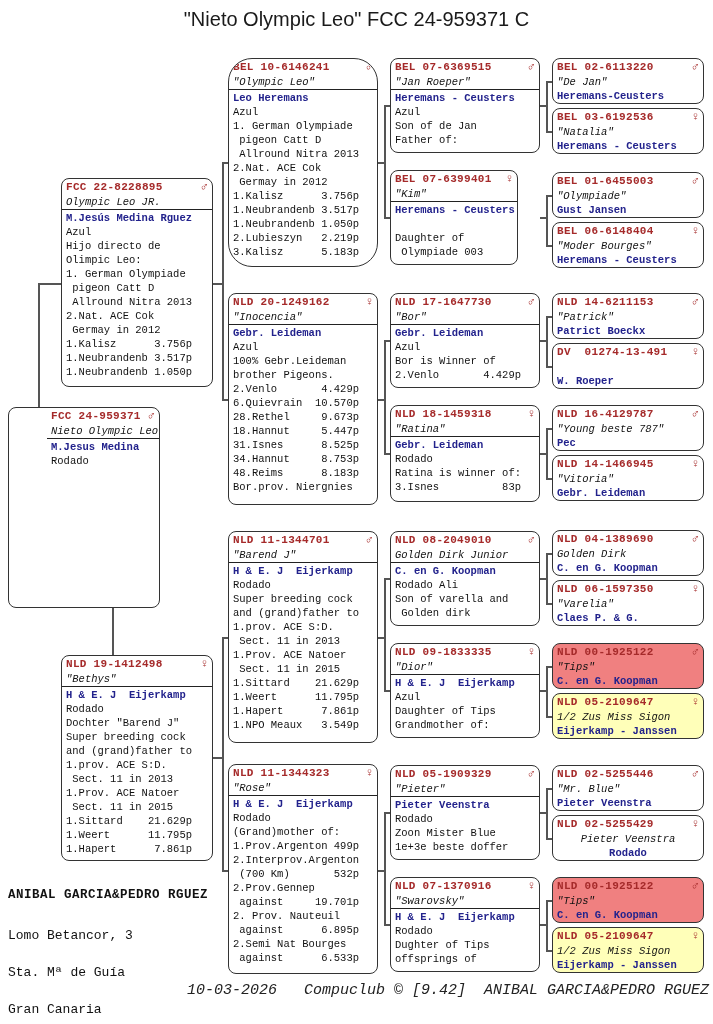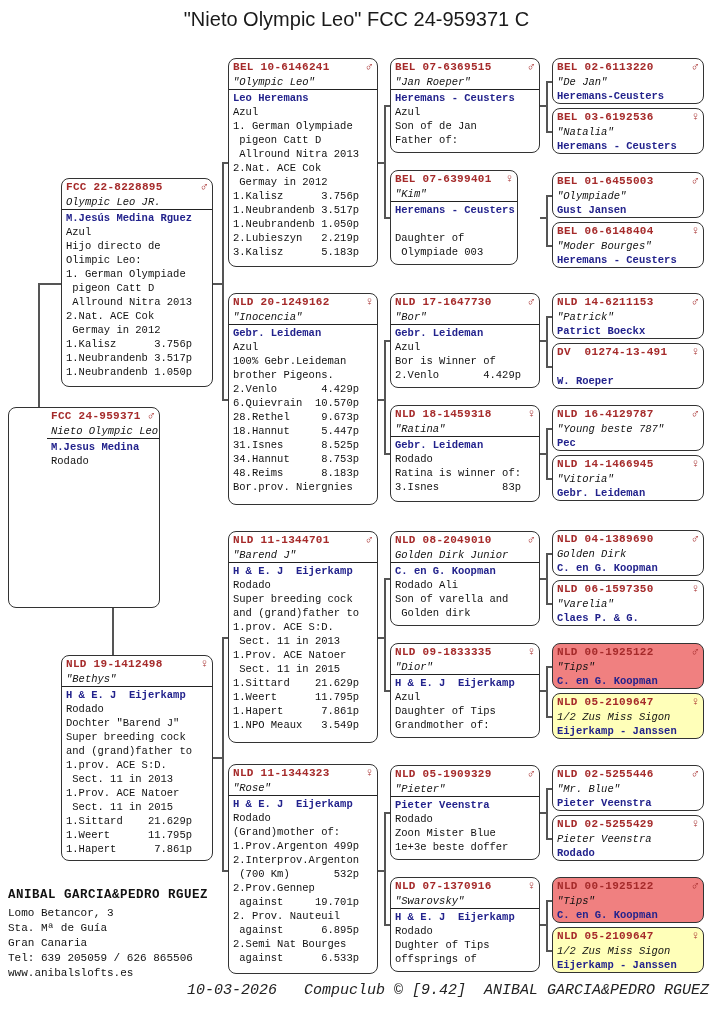--- a/index.html
+++ b/index.html
@@ -16,21 +16,21 @@
   .pname{font-style:italic;font-size:10.5px;line-height:14px;min-height:14px;
          white-space:pre;color:#111;}
   .rule{border-top:1px solid #222;margin:0 -4px 1px -4px;height:0;}
   .breeder{font-weight:bold;font-size:10.5px;line-height:14px;min-height:14px;
            white-space:pre;color:#22228C;}
   .pbody{font-size:10.5px;line-height:14px;color:#111;}
   .bodyline{white-space:pre;min-height:14px;}
   .connector{position:absolute;background:#555;}
   .footer-left{position:absolute;left:8px;top:884px;color:#111;}
   .fname{font-weight:bold;font-size:12.5px;line-height:22px;letter-spacing:0.5px;white-space:pre;}
-  .fline{font-size:11px;line-height:15px;white-space:pre;}
+  .fline{font-size:13px;line-height:15px;white-space:pre;margin-top:22px;}
   .print-line{position:absolute;right:4px;top:982px;font-size:15px;font-style:italic;
               white-space:pre;color:#222;}
 </style>
 </head>
 <body>
 
 <div id="page">
   <div class="title">"Nieto Olympic Leo"  FCC 24-959371 C</div>
 
   <div id="connector-layer">
@@ -147,21 +147,21 @@
           <div class="bodyline">1.prov. ACE S:D.</div>
           <div class="bodyline"> Sect. 11 in 2013</div>
           <div class="bodyline">1.Prov. ACE Natoer</div>
           <div class="bodyline"> Sect. 11 in 2015</div>
           <div class="bodyline">1.Sittard    21.629p</div>
           <div class="bodyline">1.Weert      11.795p</div>
           <div class="bodyline">1.Hapert      7.861p</div>
         </div>
   </div>
 
-  <div class="pbox" style="left: 228px; top: 58px; width: 150px; height: 209px;">
+  <div class="pbox" style="left: 228px; top: 58px; width: 150px; height: 209px; border-radius: 24px;">
     <div class="ringrow">
       <span class="ring">BEL 10-6146241</span>
       <span class="sex">♂</span>
     </div>
     <div class="pname">"Olympic Leo"</div>
     <div class="rule"></div>
     <div class="breeder">Leo Heremans</div>
     <div class="pbody">
           <div class="bodyline">Azul</div>
           <div class="bodyline">1. German Olympiade</div>
@@ -502,21 +502,21 @@
     <div class="ringrow">
       <span class="ring">NLD 02-5255446</span>
       <span class="sex">♂</span>
     </div>
     <div class="pname">"Mr. Blue"</div>
 
     <div class="breeder">Pieter Veenstra</div>
     <div class="pbody"></div>
   </div>
 
-  <div class="pbox" style="left: 552px; top: 815px; width: 152px; height: 46px;">
+  <div class="pbox" style="left: 552px; top: 815px; width: 152px; height: 46px; text-align: center;">
     <div class="ringrow">
       <span class="ring">NLD 02-5255429</span>
       <span class="sex">♀</span>
     </div>
     <div class="pname">Pieter Veenstra</div>
 
     <div class="breeder">Rodado</div>
     <div class="pbody"></div>
   </div>
 

